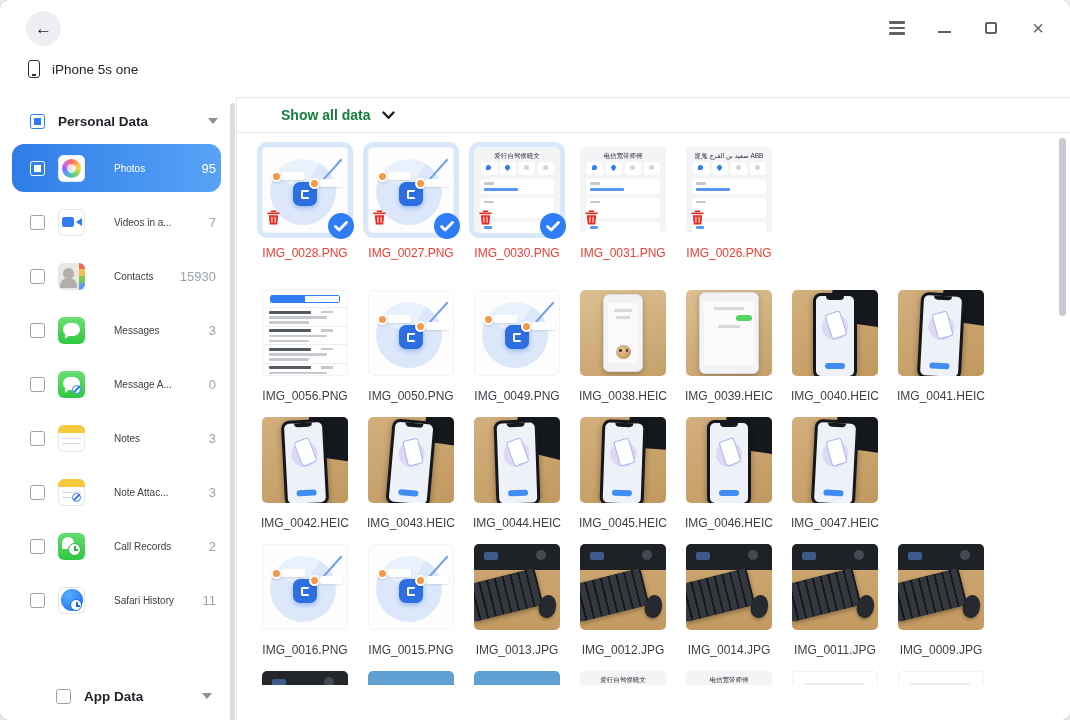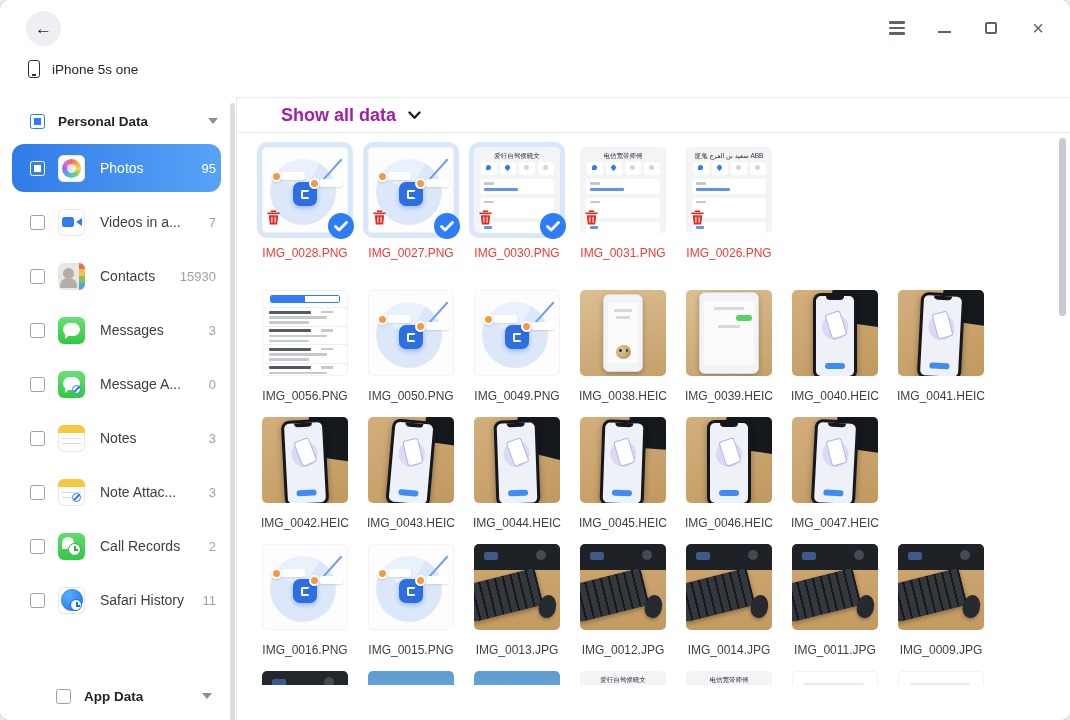--- a/index.html
+++ b/index.html
@@ -39,21 +39,21 @@
                    background:linear-gradient(90deg,#2f7ce8,#58a3f7); display:none; }
   .side-item.selected .hl { display:block; }
   .side-item > * { position:relative; z-index:1; }
   .cb { width:15px; height:15px; border:1.6px solid #9aa1a9; border-radius:2.5px; background:#fff; flex:none; cursor:pointer;
         display:flex; align-items:center; justify-content:center; }
   .cb.ind { border-color:#2e7cf6; }
   .cb.ind i { width:7px; height:7px; background:#2e7cf6; }
   .cb.white-ind { border-color:#fff; background:transparent; }
   .cb.white-ind i { width:7px; height:7px; background:#fff; }
   .sic { width:27px; height:27px; border-radius:6px; margin-left:13px; position:relative; flex:none; overflow:hidden; }
-  .side-item .label { font-size:14px; color:#3b4046; margin-left:15px; flex:1; white-space:nowrap; }
+  .side-item .label { font-size:10px; color:#3b4046; margin-left:29px; flex:1; white-space:nowrap; }
   .side-item .count { font-size:13px; color:#9aa2ab; }
   .side-item.selected .label, .side-item.selected .count { color:#fff; }
 
   
   .i-photos { background:#fff; box-shadow:inset 0 0 0 1px #e8eaee; }
   .i-photos .flower { position:absolute; inset:4px; border-radius:50%;
       background:conic-gradient(#f3584c,#f5a23c,#f3d43c,#7cc84c,#3cc8a0,#3c9cf0,#8c5cf0,#e05cc8,#f3584c); opacity:.9; }
   .i-photos .flower:after { content:""; position:absolute; inset:5px; border-radius:50%; background:rgba(255,255,255,.75); }
   .i-videos { background:#fff; box-shadow:inset 0 0 0 1px #e4e7ec; }
   .i-videos .cam { position:absolute; left:4px; top:8px; width:12px; height:10px; background:#2f7cf6; border-radius:2.5px; }
@@ -84,21 +84,21 @@
   .i-sfb:before, .i-sfh:before { content:""; position:absolute; inset:2.5px; border-radius:50%;
       background:radial-gradient(circle at 35% 30%,#53b1fa,#1d67ee); }
   .book { position:absolute; left:6px; top:9px; width:7px; height:9px; background:#fff; border-radius:1px; transform:skewY(-8deg); z-index:1; }
   .book:after { content:""; position:absolute; left:8px; top:0; width:7px; height:9px; background:#eef3fb; border-radius:1px; transform:skewY(16deg); }
   .cl-face.sm { right:3px; bottom:3px; width:12px; height:12px; border-color:#1d67ee; z-index:1; }
   .cl-face.sm:before { background:#1d67ee; } .cl-face.sm:after { background:#1d67ee; }
 
   
   .main { position:absolute; left:237px; top:97px; right:0; bottom:0; background:#fff; border-top:1px solid #e8eaed; }
   .filterbar { height:35px; display:flex; align-items:center; padding-left:44px; border-bottom:1px solid #e8eaed; }
-  .filterbar .ftxt { font-size:18px; font-weight:bold; color:#a21caf; cursor:pointer; }
+  .filterbar .ftxt { font-size:14px; font-weight:bold; color:#15803d; cursor:pointer; }
   .filterbar svg { margin-left:12px; cursor:pointer; }
   .main-scroll { position:absolute; right:4px; top:40px; width:7px; height:178px; background:#c5cad3; border-radius:4px; }
 
   #gallery { padding:14px 0 0 24px; height:552px; overflow:hidden; }
   .grow { display:flex; gap:18px; margin-bottom:14px; }
   .grow.first { margin-bottom:30px; }
   .cell { width:88px; flex:none; }
   .tbox { position:relative; width:86px; height:86px; margin:0 auto; }
   .sel-bg { position:absolute; inset:-5px; background:#d9e7fb; border-radius:10px; }
   .tm { position:absolute; inset:0; border-radius:5px; overflow:hidden; background:#fff; }

